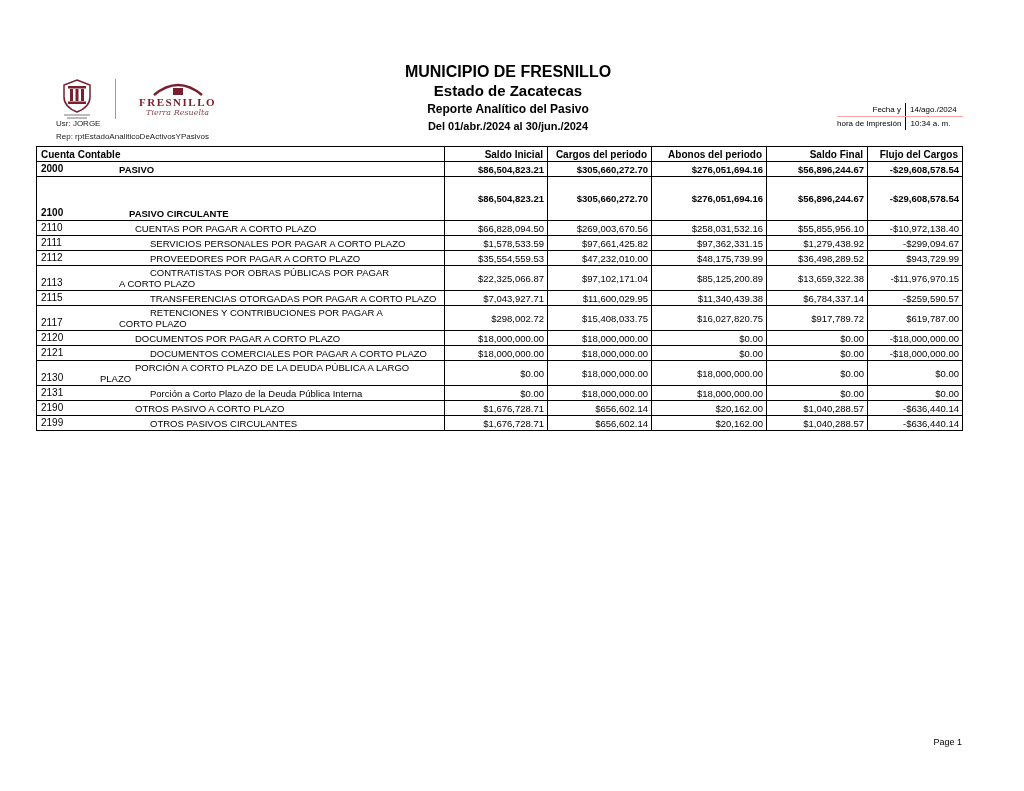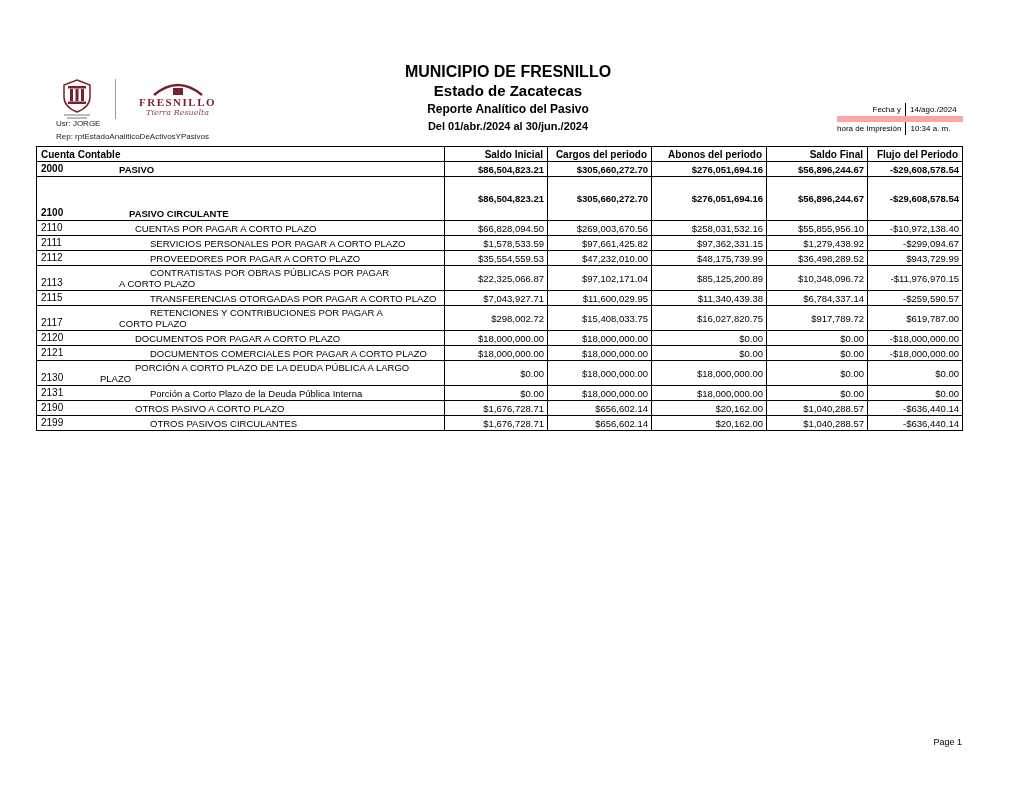--- a/index.html
+++ b/index.html
@@ -22,21 +22,21 @@
   .user-info { position:absolute; left:56px; top:117px; font-size:8px; line-height:13px; color:#222; }
 
   .title-block { position:absolute; left:0; right:8px; top:63px; text-align:center; }
   .title-block h1 { margin:0; font-size:16px; font-weight:bold; }
   .sub1 { font-size:15px; font-weight:bold; margin-top:1px; }
   .sub2 { font-size:12px; font-weight:bold; margin-top:3px; }
   .sub3 { font-size:11px; font-weight:bold; margin-top:4px; }
 
   .print-info { position:absolute; right:61px; top:103px; width:126px; font-size:8px; }
   .pi-row { display:flex; align-items:stretch; }
-  .pi-row:first-child { border-bottom:6px solid #fca5a5; }
+  .pi-row:first-child { border-bottom:1px solid #fca5a5; }
   .pi-label { flex:1; text-align:right; padding:2px 4px 2px 0; white-space:nowrap; }
   .pi-value { width:58px; border-left:1px solid #000; padding:2px 0 2px 4px; white-space:nowrap; }
 
   
   table.report { position:absolute; left:36px; top:146px; width:926px; border-collapse:collapse; table-layout:fixed; font-size:9.5px; }
   table.report th, table.report td { border:1px solid #000; padding:1px 3px; height:15px; overflow:hidden; }
   table.report th { font-weight:bold; font-size:10px; text-align:right; white-space:nowrap; padding-right:4px; }
   table.report th.first { text-align:left; padding-left:4px; }
   td.num { text-align:right; white-space:nowrap; }
   tr.bold td { font-weight:bold; }
@@ -113,21 +113,21 @@
         <col style="width:101px">
         <col style="width:95px">
     </colgroup>
     <thead>
       <tr>
         <th class="first">Cuenta Contable</th>
         <th>Saldo Inicial</th>
         <th>Cargos del periodo</th>
         <th>Abonos del periodo</th>
         <th>Saldo Final</th>
-        <th>Flujo del Periodo</th>
+        <th>Flujo del Cargos</th>
       </tr>
     </thead>
     <tbody>
         <tr class="bold">
           <td class="name-cell lvl1">
             <span class="code">2000</span>
             <span class="nm">PASIVO</span>
           </td>
           <td class="num">$86,504,823.21</td>
           <td class="num">$305,660,272.70</td>
@@ -180,21 +180,21 @@
           <td class="num">$943,729.99</td>
         </tr>
         <tr class="wrap-row">
           <td class="name-cell lvl4">
             <span class="code">2113</span>
             <span class="nm">CONTRATISTAS POR OBRAS PÚBLICAS POR PAGAR A CORTO PLAZO</span>
           </td>
           <td class="num">$22,325,066.87</td>
           <td class="num">$97,102,171.04</td>
           <td class="num">$85,125,200.89</td>
-          <td class="num">$10,348,096.72</td>
+          <td class="num">$13,659,322.38</td>
           <td class="num">-$11,976,970.15</td>
         </tr>
         <tr>
           <td class="name-cell lvl4">
             <span class="code">2115</span>
             <span class="nm">TRANSFERENCIAS OTORGADAS POR PAGAR A CORTO PLAZO</span>
           </td>
           <td class="num">$7,043,927.71</td>
           <td class="num">$11,600,029.95</td>
           <td class="num">$11,340,439.38</td>

